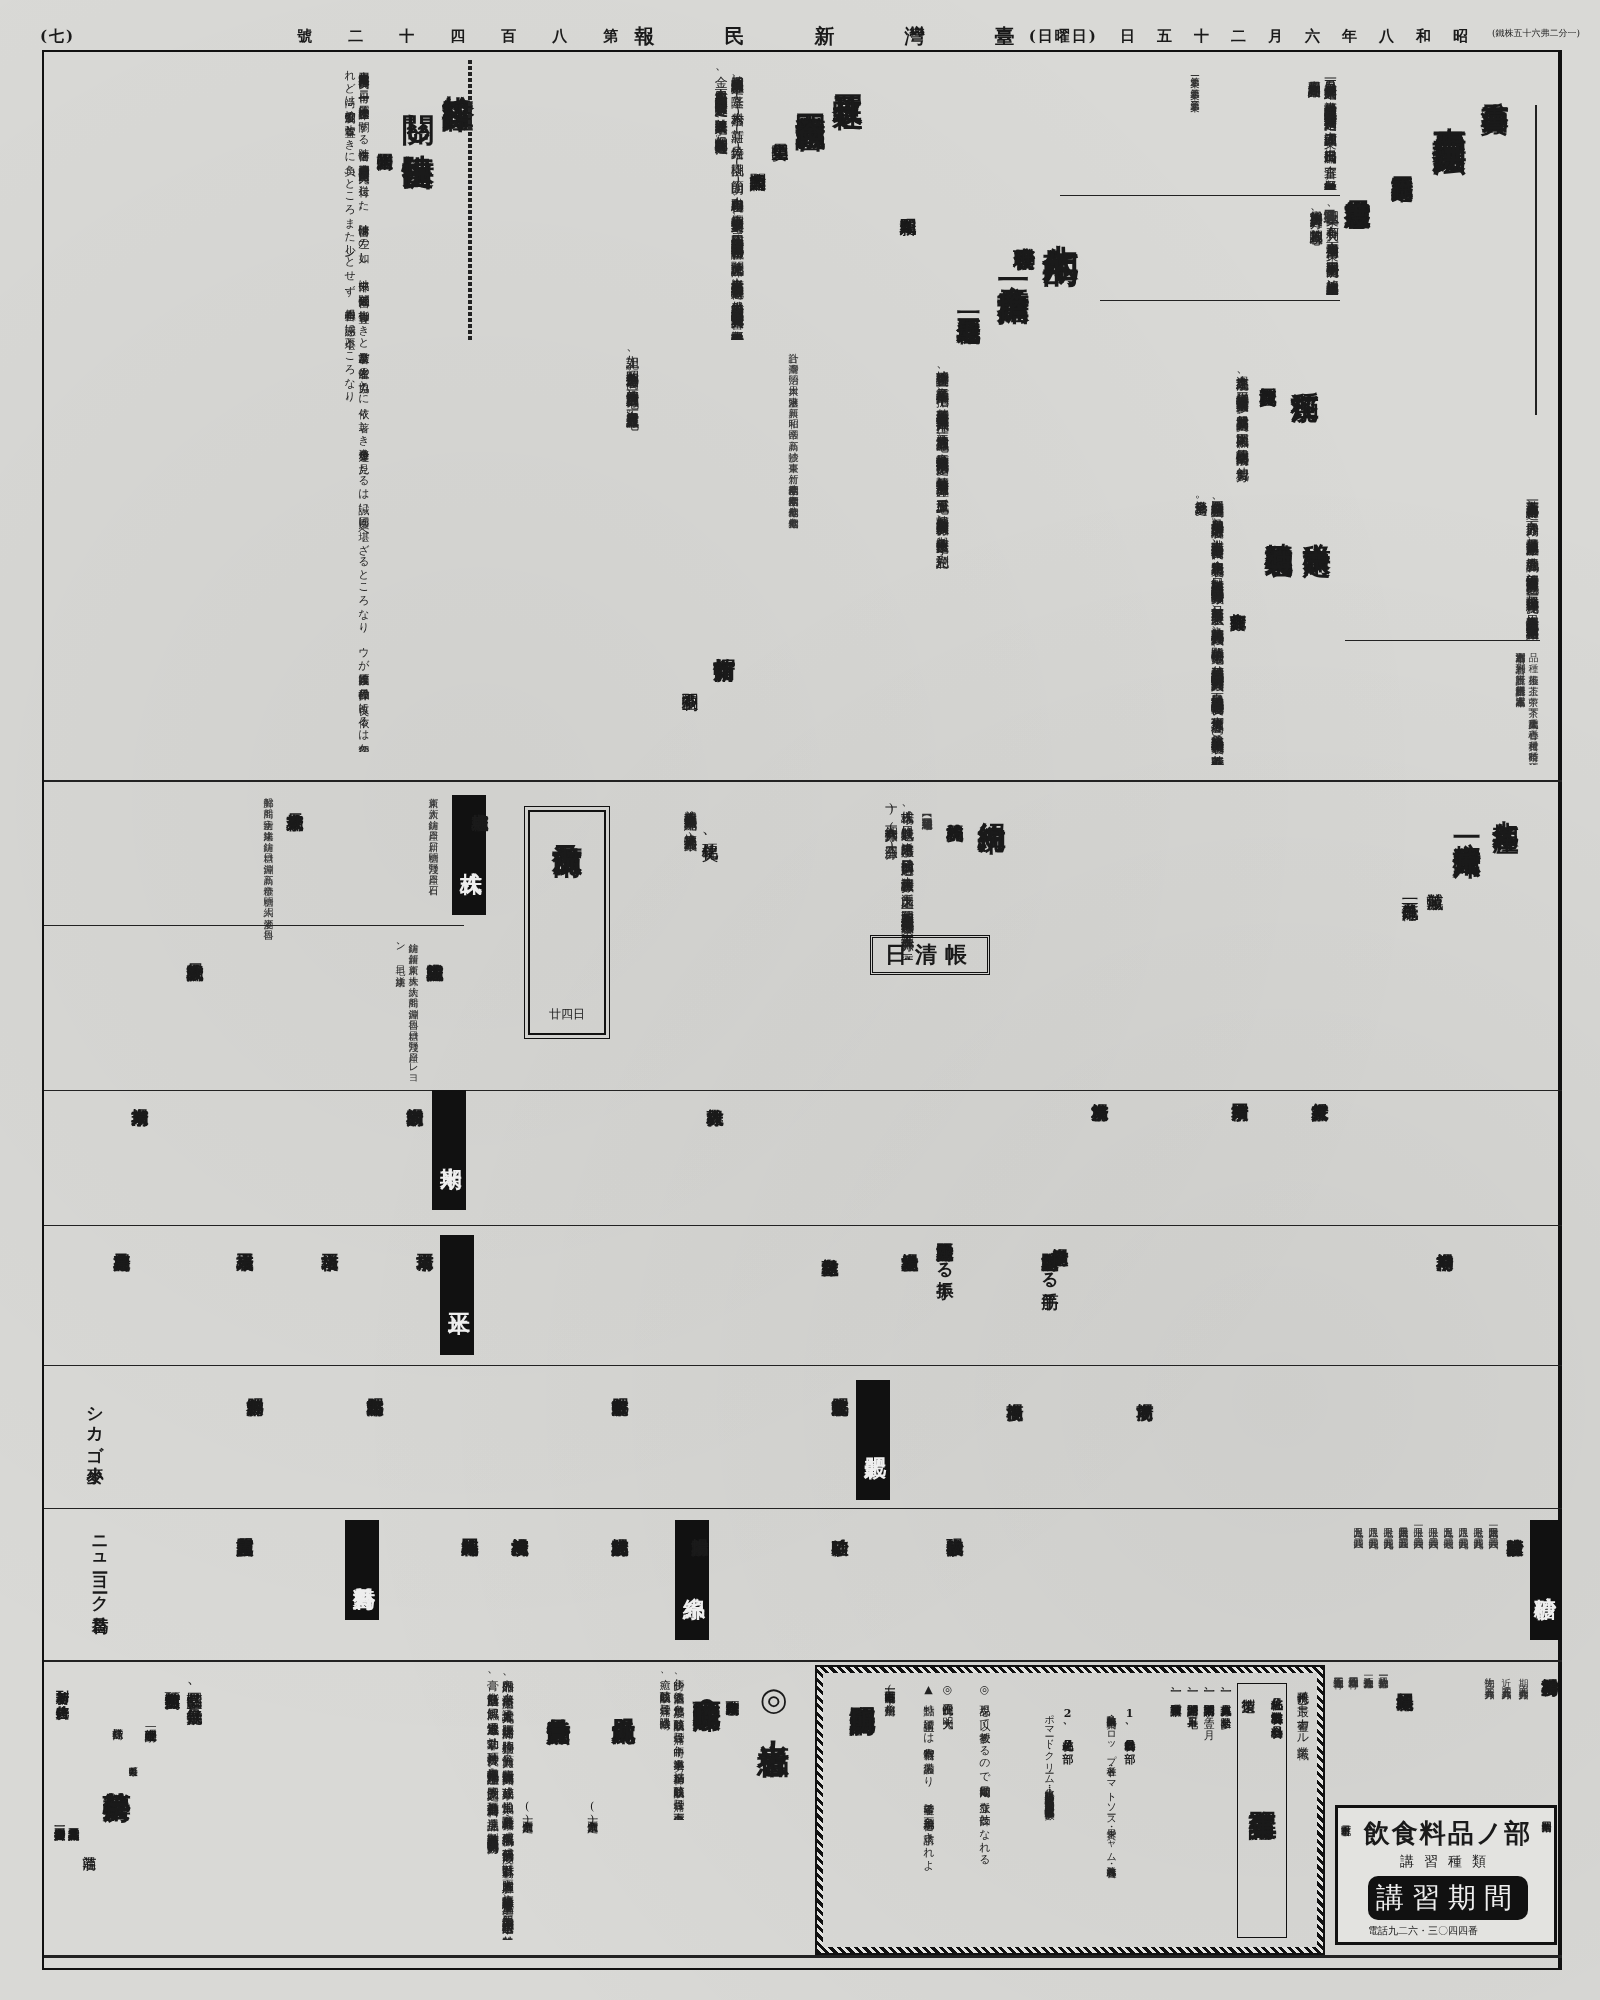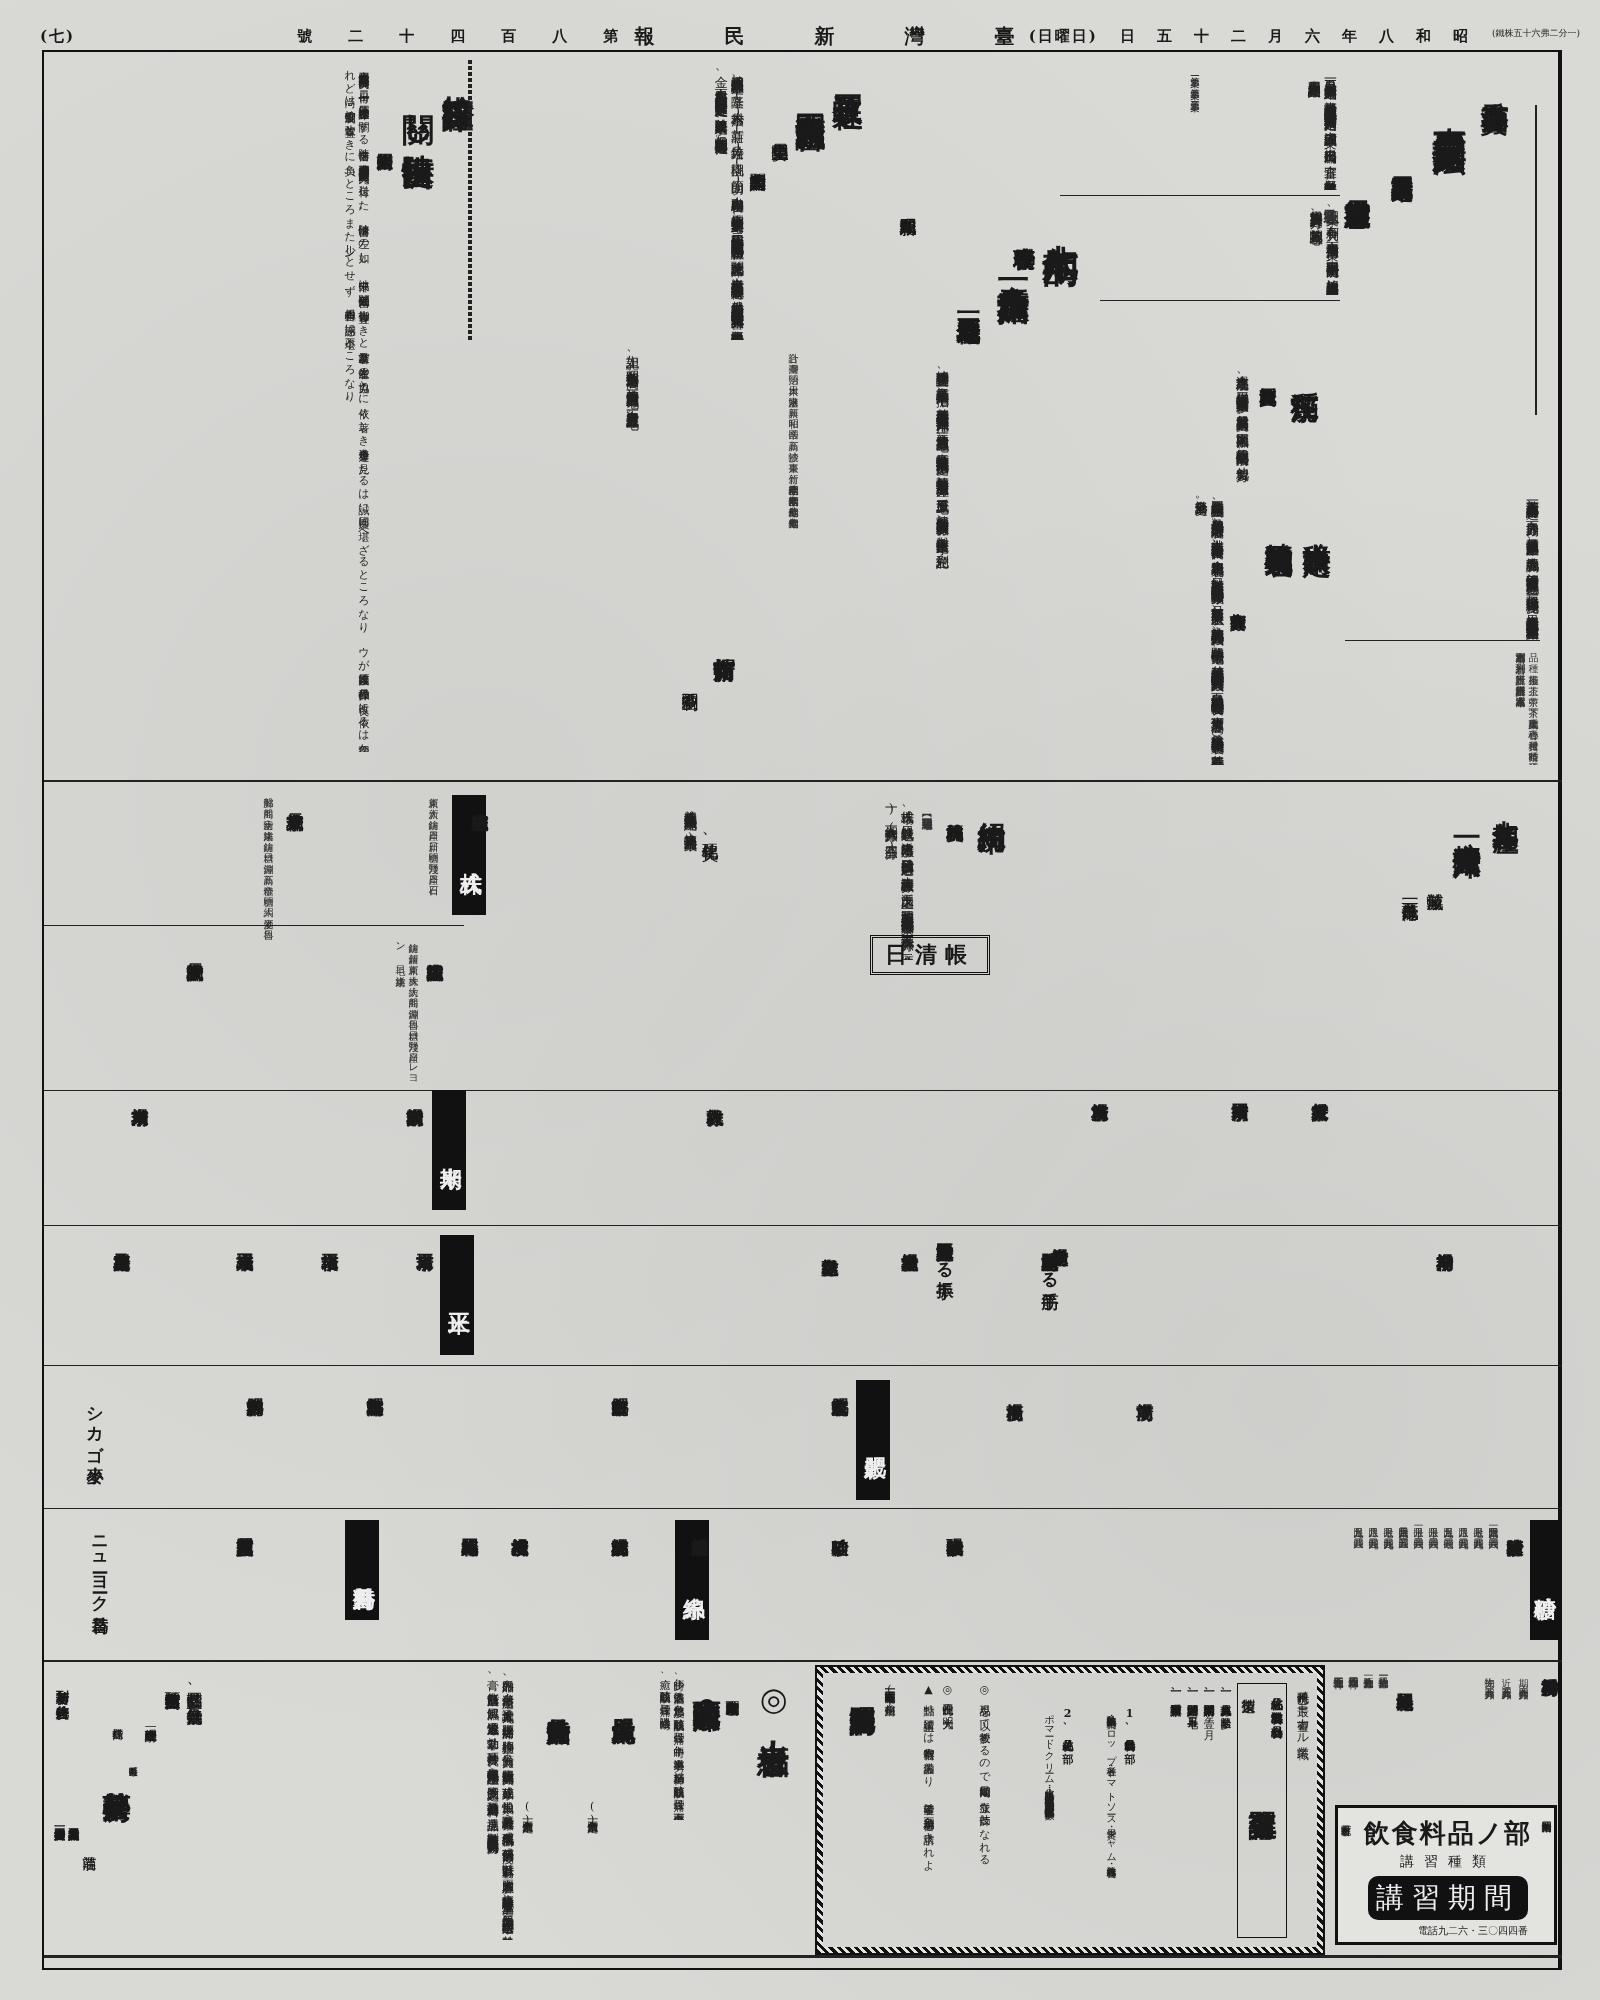--- a/index.html
+++ b/index.html
@@ -208,20 +208,24 @@
     <span>鐘淵</span>
     <span>日魯</span>
     <span>日糖</span>
     <span>淺野</span>
     <span>日産</span>
     <span>レヨン</span>
     <span>日毛</span>
     <span>東洋紡</span>
   </div>
 
+  <div class="abs ornate" style="left:528px;top:810px;width:78px;height:225px;display:flex;flex-direction:column;align-items:center;justify-content:space-between;padding:10px 0">
+    <div class="vt" style="font-size:30px;font-weight:bold">市價及商況</div>
+    <div style="font-size:12px">廿四日</div>
+  </div>
 
   <div class="abs vt hl-l" style="left:975px;top:800px;height:120px">紐約市況</div>
   <div class="abs vt hl-s" style="left:945px;top:810px;height:140px">株式美棉均漲</div>
   <div class="abs vt small-text" style="left:920px;top:810px;height:140px;font-size:11px">【紐約二十三日發電通】</div>
   <div class="abs body-text" style="left:740px;top:800px;width:175px;height:160px">株式市場、終日鈍狀氣迭、近末盤時昂漲、殆已挽回前日之急落、末盤諸株漲分數、反漲之主因、因法藏相之聲明否定停止金本位與小麥及其他穀類漲貴、鐵株五十六弗二分一(漲二弗八分一)銅株十六弗八分一(漲四分三)</div>
   <div class="abs vt hl-s" style="left:700px;top:830px;height:100px;font-weight:normal">美棉硬化、</div>
   <div class="abs body-text" style="left:620px;top:800px;width:78px;height:160px">美棉近末盤硬化末盤漲十六乃至十九點(換算邦幣平均漲八十五錢)</div>
 
   <div class="abs" style="left:870px;top:935px;width:120px;height:40px;border:3px double #111;display:flex;align-items:center;justify-content:center;font-size:22px;font-weight:bold;letter-spacing:8px">日清帳</div>
 
@@ -306,21 +310,21 @@
     <div class="table-col"><span>倫敦現物</span><span>一八片二分一</span></div>
     <div class="table-col"><span>倫敦先物</span><span>一八片八分五</span></div>
     <div class="table-col"><span>紐育現物</span><span>三四仙八八</span></div>
     <div class="table-col"><span>紐育先物</span><span>三七仙五五</span></div>
   </div>
 
   <div class="abs ad-box" style="left:1335px;top:1805px;width:222px;height:140px">
     <div class="abs" style="left:20px;top:8px;width:180px;text-align:center;font-size:26px;font-weight:bold;letter-spacing:2px">飲食料品ノ部</div>
     <div class="abs" style="left:20px;top:45px;width:180px;text-align:center;font-size:14px;letter-spacing:10px">講習種類</div>
     <div class="abs" style="left:30px;top:68px;width:160px;height:44px;background:#111;color:#eee;border-radius:10px;text-align:center;font-size:28px;line-height:44px;letter-spacing:8px">講習期間</div>
-    <div class="abs" style="left:30px;top:116px;width:160px;text-align:right;font-size:10px">電話九二六・三〇四四番</div>
+    <div class="abs" style="left:30px;top:116px;width:160px;text-align:left;font-size:10px">電話九二六・三〇四四番</div>
     <div class="abs vt" style="right:2px;top:6px;height:120px;font-size:10px">創業明治四拾五年</div>
     <div class="abs vt" style="left:2px;top:10px;height:120px;font-size:10px">台北市本町二丁目</div>
   </div>
 
   <div class="abs" style="left:815px;top:1665px;width:510px;height:290px;border:2px solid #111">
     <div class="abs hatch" style="left:0;top:0;width:100%;height:6px"></div>
     <div class="abs hatch" style="left:0;bottom:0;width:100%;height:6px"></div>
     <div class="abs hatch" style="right:0;top:0;width:6px;height:100%"></div>
     <div class="abs hatch" style="left:0;top:0;width:6px;height:100%"></div>
     <div class="abs vt" style="right:14px;top:16px;height:250px;font-size:12px">不況時代ノ最モ有望ナル職業</div>

